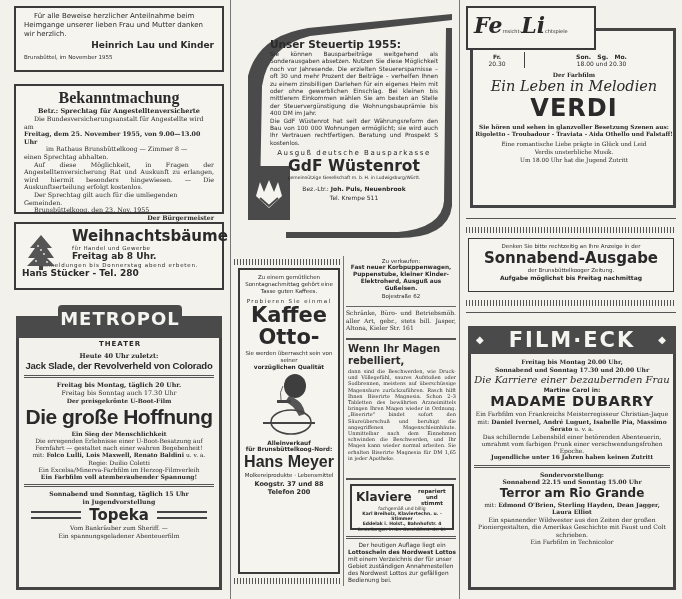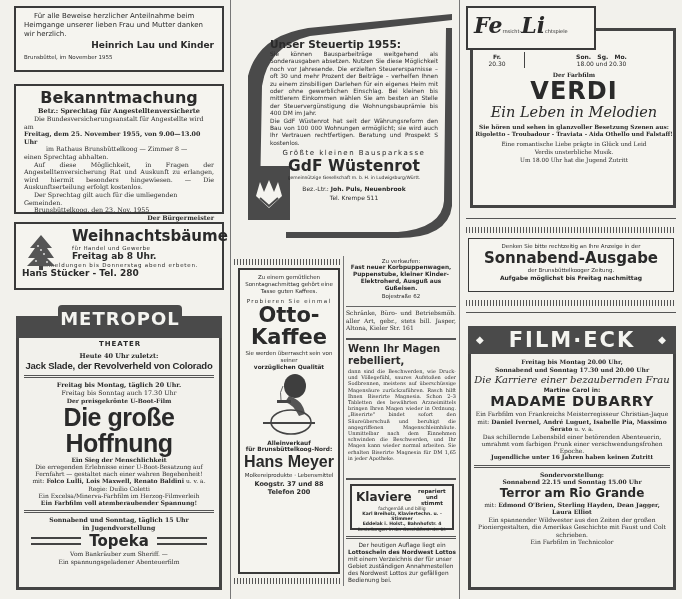--- a/index.html
+++ b/index.html
@@ -25,21 +25,21 @@
 <div class="vline" style="left:230px;top:0;height:599px;"></div>
 <div class="vline" style="left:459px;top:0;height:599px;"></div>
 
 <div class="abs box" style="left:14px;top:6px;width:210px;height:66px;padding:4px 8px;font-family:'DejaVu Sans',sans-serif;">
   <div class="small" style="text-indent:10px;font-size:7px;">Für alle Beweise herzlicher Anteilnahme beim Heimgange unserer lieben Frau und Mutter danken wir herzlich.</div>
   <div class="b" style="text-align:right;font-size:9px;margin-top:1px;">Heinrich Lau und Kinder</div>
   <div class="tiny" style="margin-top:3px;font-size:5.5px;">Brunsbüttel, im November 1955</div>
 </div>
 
 <div class="abs box" style="left:14px;top:84px;width:210px;height:130px;padding:3px 8px;">
-  <div class="c sans b" style="font-size:16px;line-height:18px;">Bekanntmachung</div>
+  <div class="c sans b" style="font-size:16px;line-height:18px;font-family:Liberation Serif, serif;">Bekanntmachung</div>
   <div class="c b" style="font-size:6.5px;">Betr.: Sprechtag für Angestelltenversicherte</div>
   <div style="font-size:6.3px;line-height:7.6px;">
     <div style="text-indent:10px;">Die Bundesversicherungsanstalt für Angestellte wird am</div>
     <div class="b">Freitag, dem 25. November 1955, von 9.00—13.00 Uhr</div>
     <div style="text-indent:22px;">im Rathaus Brunsbüttelkoog — Zimmer 8 —</div>
     <div>einen Sprechtag abhalten.</div>
     <div style="text-indent:10px;text-align:justify;">Auf diese Möglichkeit, in Fragen der Angestelltenversicherung Rat und Auskunft zu erlangen, wird hiermit besonders hingewiesen. — Die Auskunftserteilung erfolgt kostenlos.</div>
     <div style="text-indent:10px;">Der Sprechtag gilt auch für die umliegenden Gemeinden.</div>
     <div style="text-indent:10px;">Brunsbüttelkoog, den 23. Nov. 1955</div>
     <div class="b" style="text-align:right;">Der Bürgermeister</div>
@@ -69,21 +69,21 @@
 <div class="abs darkband sans b c" style="left:58px;top:305px;width:124px;height:28px;font-size:18px;line-height:28px;letter-spacing:1px;border-radius:4px 4px 0 0;">METROPOL</div>
 <div class="abs sans b c" style="left:80px;top:340px;width:80px;font-size:7px;letter-spacing:1px;">THEATER</div>
 <div class="abs" style="left:16px;top:338px;width:206px;height:252px;border-left:3px solid #444;border-right:3px solid #444;border-bottom:3px solid #444;"></div>
 <div class="abs" style="left:24px;top:352px;width:190px;">
   <div class="c b" style="font-size:6.5px;">Heute 40 Uhr zuletzt:</div>
   <div class="c cond b" style="font-size:9.5px;line-height:12px;letter-spacing:-0.2px;">Jack Slade, der Revolverheld von Colorado</div>
   <div class="rule"></div>
   <div class="c b" style="font-size:6.3px;line-height:7.5px;">Freitag bis Montag, täglich 20 Uhr.</div>
   <div class="c" style="font-size:6.3px;line-height:7.5px;">Freitag bis Sonntag auch 17.30 Uhr</div>
   <div class="c b" style="font-size:6px;margin-top:1px;">Der preisgekrönte U-Boot-Film</div>
-  <div class="c cond b" style="font-size:25px;line-height:26px;letter-spacing:-0.5px;">Die große Hoffnung</div>
+  <div class="c cond b" style="font-size:21px;line-height:26px;letter-spacing:-0.5px;">Die große Hoffnung</div>
   <div class="c b" style="font-size:6px;">Ein Sieg der Menschlichkeit</div>
   <div class="c" style="font-size:6px;line-height:7.2px;">Die erregenden Erlebnisse einer U-Boot-Besatzung auf Fernfahrt — gestaltet nach einer wahren Begebenheit!</div>
   <div class="c" style="font-size:6px;line-height:7.2px;">
     <span>mit:</span>
     <span class="b">Folco Lulli, Lois Maxwell, Renato Baldini</span>
     <span>u. v. a.</span>
   </div>
   <div class="c" style="font-size:6px;line-height:7.5px;">Regie: Duilio Coletti</div>
   <div class="c" style="font-size:6px;line-height:7.2px;">Ein Excelsa/Minerva-Farbfilm im Herzog-Filmverleih</div>
   <div class="c b" style="font-size:6px;line-height:7.2px;">Ein Farbfilm voll atemberaubender Spannung!</div>
@@ -106,37 +106,37 @@
   </svg>
   <svg class="abs" style="left:10px;top:160px;" width="42" height="54" viewBox="0 0 42 54">
     <rect x="0" y="0" width="42" height="54" fill="#4a4a4a"></rect>
     <path d="M8,30 L21,42 L34,30 L30,16 L26,26 L21,14 L16,26 L12,16 Z" fill="#f5f4ef"></path>
     <path d="M12,32 L21,40 L30,32" fill="none" stroke="#4a4a4a" stroke-width="2"></path>
   </svg>
   <div class="abs" style="left:32px;top:32px;width:168px;">
     <div class="sans b" style="font-size:10.5px;line-height:13px;">Unser Steuertip 1955:</div>
     <div class="sans" style="font-size:5.9px;line-height:7.4px;text-align:justify;">Sie können Bausparbeiträge weitgehend als Sonderausgaben absetzen. Nutzen Sie diese Möglichkeit noch vor Jahresende. Die erzielten Steuerersparnisse – oft 30 und mehr Prozent der Beiträge – verhelfen Ihnen zu einem zinsbilligen Darlehen für ein eigenes Heim mit oder ohne gewerblichen Einschlag. Bei kleinen bis mittlerem Einkommen wählen Sie am besten an Stelle der Steuervergünstigung die Wohnungsbauprämie bis 400 DM im Jahr.</div>
     <div class="sans" style="font-size:5.9px;line-height:7.4px;text-align:justify;">Die GdF Wüstenrot hat seit der Währungsreform den Bau von 100 000 Wohnungen ermöglicht; sie wird auch Ihr Vertrauen rechtfertigen. Beratung und Prospekt S kostenlos.</div>
-    <div class="sans c" style="font-size:7px;letter-spacing:1.5px;margin-top:2px;">Größte kleinen Bausparkasse</div>
+    <div class="sans c" style="font-size:7px;letter-spacing:1.5px;margin-top:2px;">Ausguß deutsche Bausparkasse</div>
     <div class="sans b c" style="font-size:15.5px;line-height:18px;">GdF Wüstenrot</div>
     <div class="sans c" style="font-size:4.5px;">gemeinnützige Gesellschaft m. b. H. in Ludwigsburg/Württ.</div>
     <div class="sans c" style="font-size:6px;margin-top:5px;">
       <span>Bez.-Ltr.:</span>
       <span class="b">Joh. Puls, Neuenbrook</span>
     </div>
     <div class="sans c" style="font-size:6px;margin-top:2px;">Tel. Krempe 511</div>
   </div>
 </div>
 
 <div class="abs hatch" style="left:234px;top:259px;width:108px;"></div>
 <div class="abs box" style="left:238px;top:268px;width:102px;height:306px;padding:4px 3px;font-family:'DejaVu Sans',sans-serif;">
   <div class="c" style="font-size:5.5px;line-height:7px;">Zu einem gemütlichen Sonntagnachmittag gehört eine Tasse guten Kaffees.</div>
   <div class="c" style="font-size:5.5px;letter-spacing:1.4px;margin-top:3px;">Probieren Sie einmal</div>
+  <div class="c b" style="font-size:21px;line-height:22px;">Kaffee</div>
   <div class="c b" style="font-size:21px;line-height:22px;">Otto-</div>
-  <div class="c b" style="font-size:21px;line-height:22px;">Kaffee</div>
   <div class="c" style="font-size:5.5px;line-height:7px;margin-top:2px;">Sie werden überrascht sein von seiner</div>
   <div class="c b" style="font-size:5.8px;">vorzüglichen Qualität</div>
   <svg style="display:block;margin:2px auto;" width="60" height="66" viewBox="0 0 60 66">
     <ellipse cx="36" cy="14" rx="11" ry="12" fill="#3e3e3e"></ellipse>
     <path d="M30,24 Q44,28 46,42 L40,44 Q34,32 26,30 Z" fill="#555"></path>
     <ellipse cx="32" cy="50" rx="20" ry="12" fill="none" stroke="#444" stroke-width="1.5"></ellipse>
     <rect x="18" y="28" width="14" height="3" fill="#444"></rect>
     <path d="M22,28 Q20,20 24,14" fill="none" stroke="#666" stroke-width="1"></path>
     <rect x="4" y="50" width="52" height="2" fill="#444"></rect>
   </svg>
@@ -196,22 +196,22 @@
       <div class="b">Fr.</div>
       <div>20.30</div>
     </div>
     <div style="width:1px;height:16px;background:#444;margin:0 4px;"></div>
     <div class="sans c" style="flex:1;font-size:6px;line-height:7px;">
       <div class="b" style="white-space:pre;">Son.   Sg.   Mo.</div>
       <div>18.00 und 20.30</div>
     </div>
   </div>
   <div class="c b" style="font-size:6px;margin-top:3px;">Der Farbfilm</div>
+  <div class="c script" style="font-size:14.5px;line-height:17px;">Ein Leben in Melodien</div>
   <div class="c sans b" style="font-size:24px;line-height:26px;letter-spacing:1px;">VERDI</div>
-  <div class="c script" style="font-size:14.5px;line-height:17px;">Ein Leben in Melodien</div>
   <div class="c b" style="font-size:5.8px;line-height:7px;margin-top:3px;">Sie hören und sehen in glanzvoller Besetzung Szenen aus: Rigoletto - Troubadour - Traviata - Aida Othello und Falstaff!</div>
   <div class="c" style="font-size:5.8px;line-height:8px;margin-top:2px;">Eine romantische Liebe prägte in Glück und Leid</div>
   <div class="c" style="font-size:5.8px;line-height:8px;">Verdis unsterbliche Musik.</div>
   <div class="c" style="font-size:5.8px;line-height:8px;">Um 18.00 Uhr hat die Jugend Zutritt</div>
 </div>
 
 <div class="abs" style="left:466px;top:218px;width:210px;border-top:1px solid #555;"></div>
 <div class="abs hatch" style="left:466px;top:227px;width:210px;"></div>
 <div class="abs box sans" style="left:468px;top:238px;width:206px;height:54px;padding:4px;border-width:1px;">
   <div class="c" style="font-size:5.5px;">Denken Sie bitte rechtzeitig an Ihre Anzeige in der</div>

